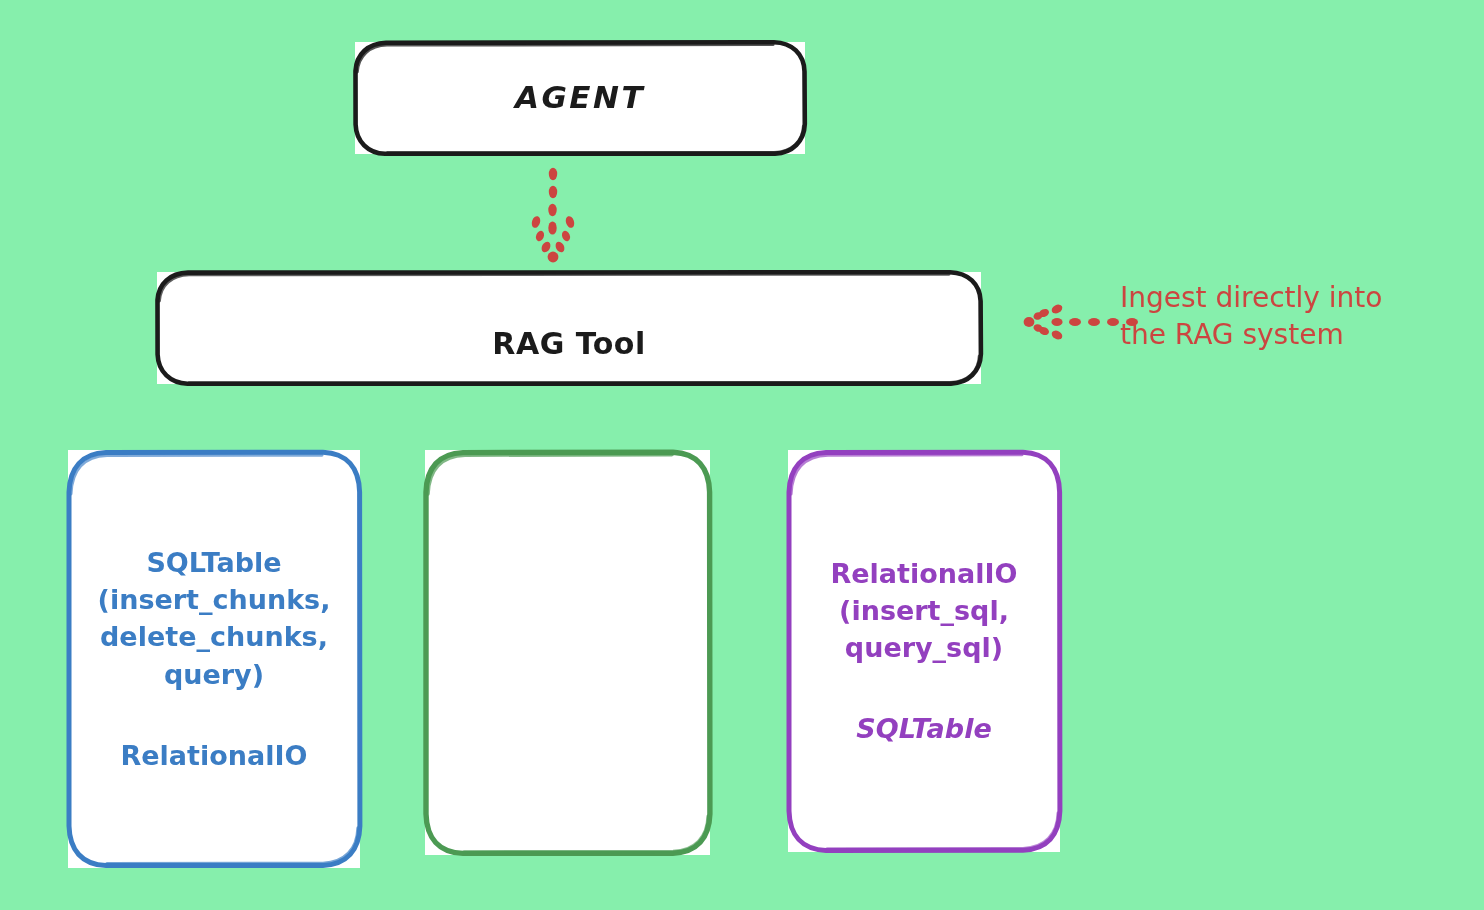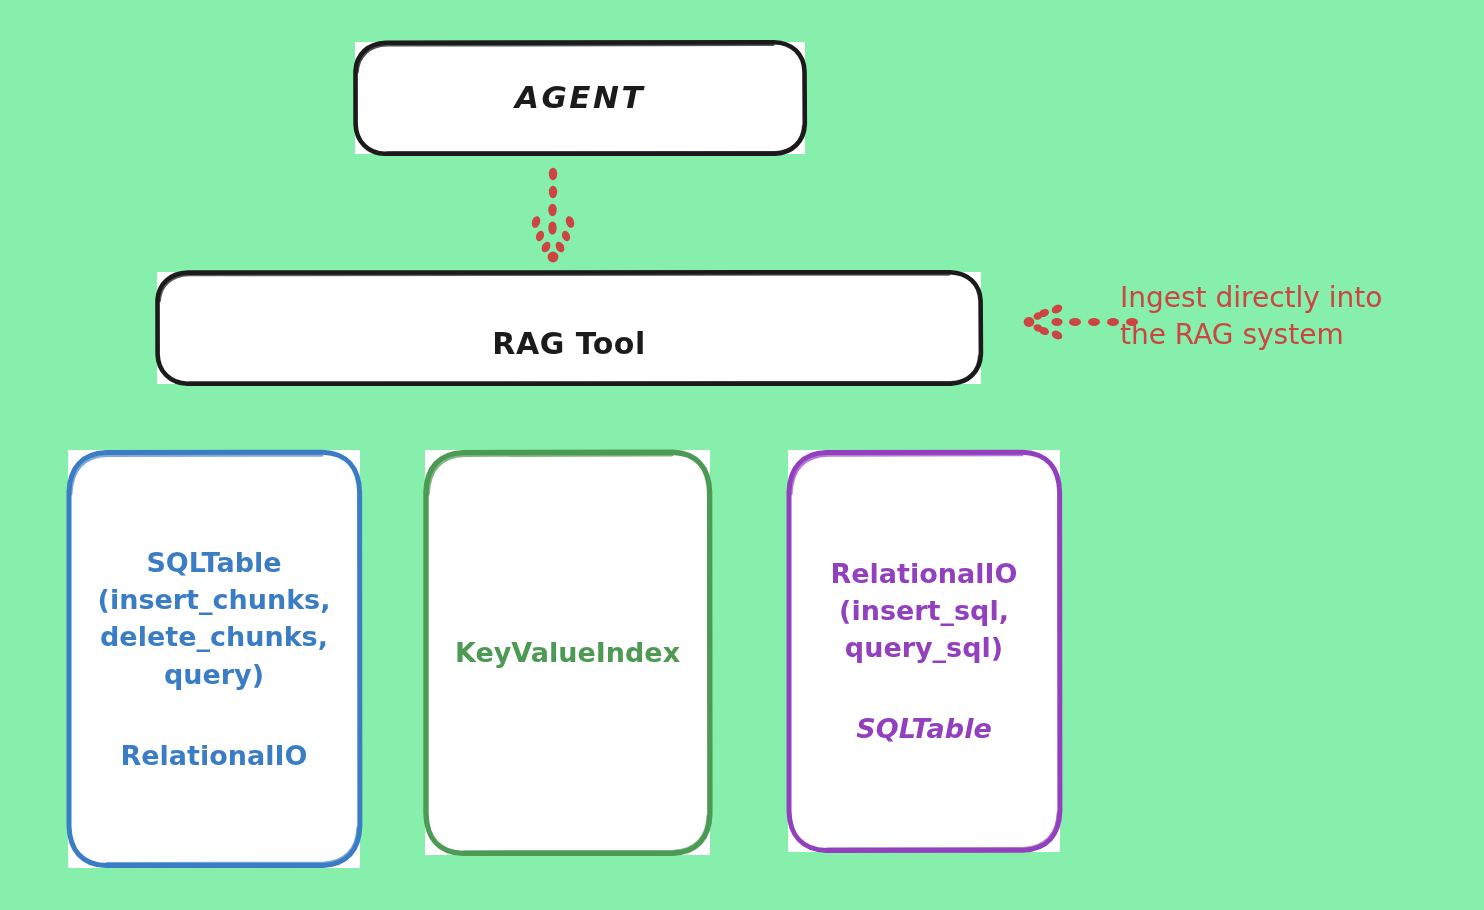--- a/index.html
+++ b/index.html
@@ -183,21 +183,20 @@
 
   <div class="node node-provider node-keyvalue">
     <svg class="sketch-frame" viewBox="0 0 297 417" preserveAspectRatio="none">
       <path d="M7,48 C7.8,24 20,9.5 44,8.6 L254,8.2 C278,9.2 290,24 290.6,48
                L290.9,370 C290.2,394 278,408.4 254,409.2 L44,409.4
                C20,408.6 7.6,394 7,370 Z" fill="#ffffff" stroke="#4c9a53" stroke-width="5.4" stroke-linecap="round" stroke-linejoin="round"></path>
       <path d="M9,50 C10,26 22,12 46,11.2 L253,10.6" fill="none" stroke="#4c9a53" stroke-width="3.6" stroke-linecap="round" opacity="0.7"></path>
       <path d="M289,372 C288.4,393 276,406.6 254,407.4 L45,407.8" fill="none" stroke="#4c9a53" stroke-width="3.2" stroke-linecap="round" opacity="0.65"></path>
     </svg>
     <div class="node-label provider-text">
-      <span class="provider-index" style="color:#4c9a53;">KeyValueIndex</span>
     </div>
   </div>
 
   <div class="node node-provider node-relational">
     <svg class="sketch-frame" viewBox="0 0 284 414" preserveAspectRatio="none">
       <path d="M7,48 C7.8,24 20,9.5 44,8.6 L241,8.2 C265,9.2 277,24 277.6,48
                L277.9,367 C277.2,391 265,405.4 241,406.2 L44,406.4
                C20,405.6 7.6,391 7,367 Z" fill="#ffffff" stroke="#9340bf" stroke-width="5" stroke-linecap="round" stroke-linejoin="round"></path>
       <path d="M9,50 C10,26 22,12 46,11.2 L240,10.6" fill="none" stroke="#9340bf" stroke-width="3.2" stroke-linecap="round" opacity="0.68"></path>
       <path d="M276,369 C275.4,390 263,403.6 241,404.4 L45,404.8" fill="none" stroke="#9340bf" stroke-width="3" stroke-linecap="round" opacity="0.62"></path>

